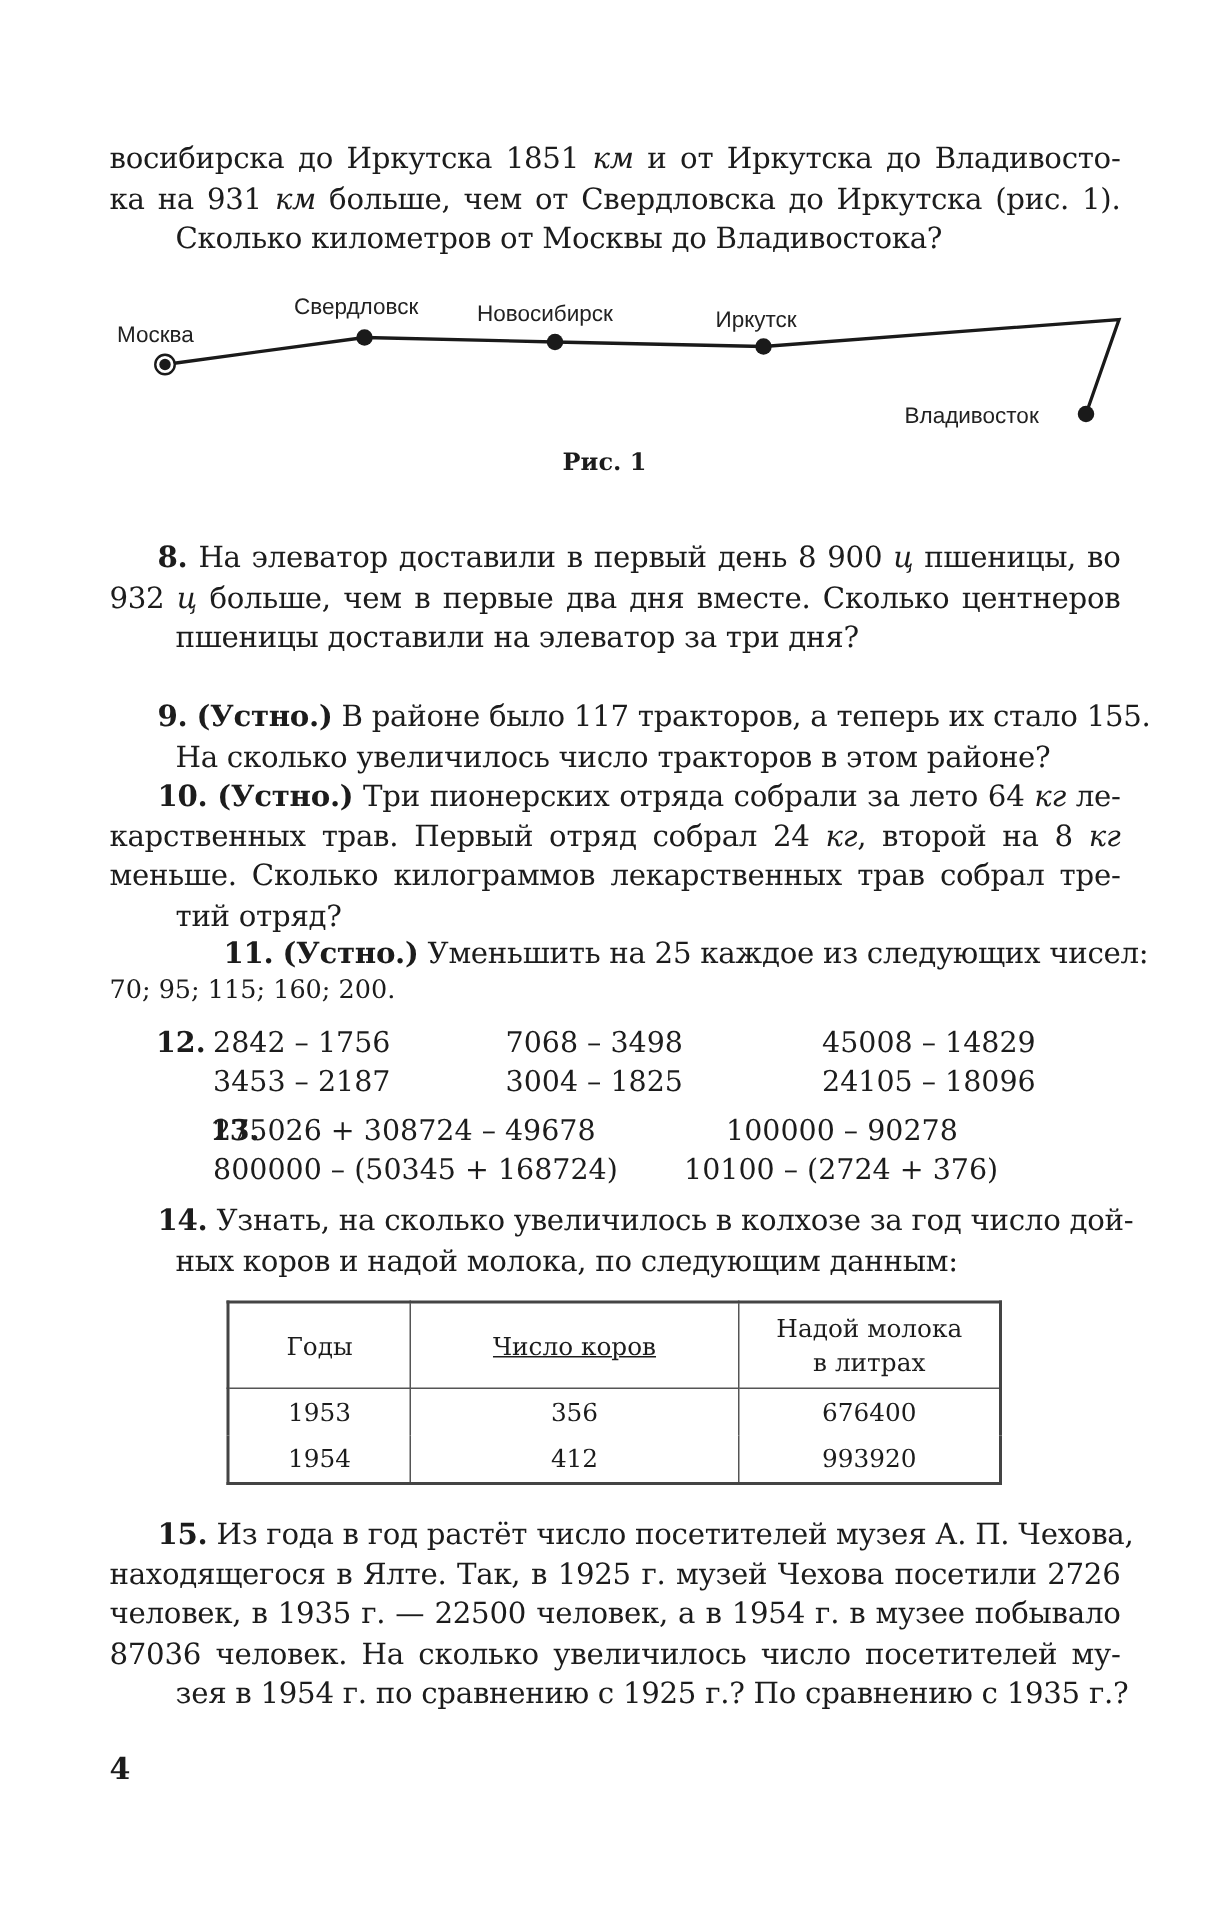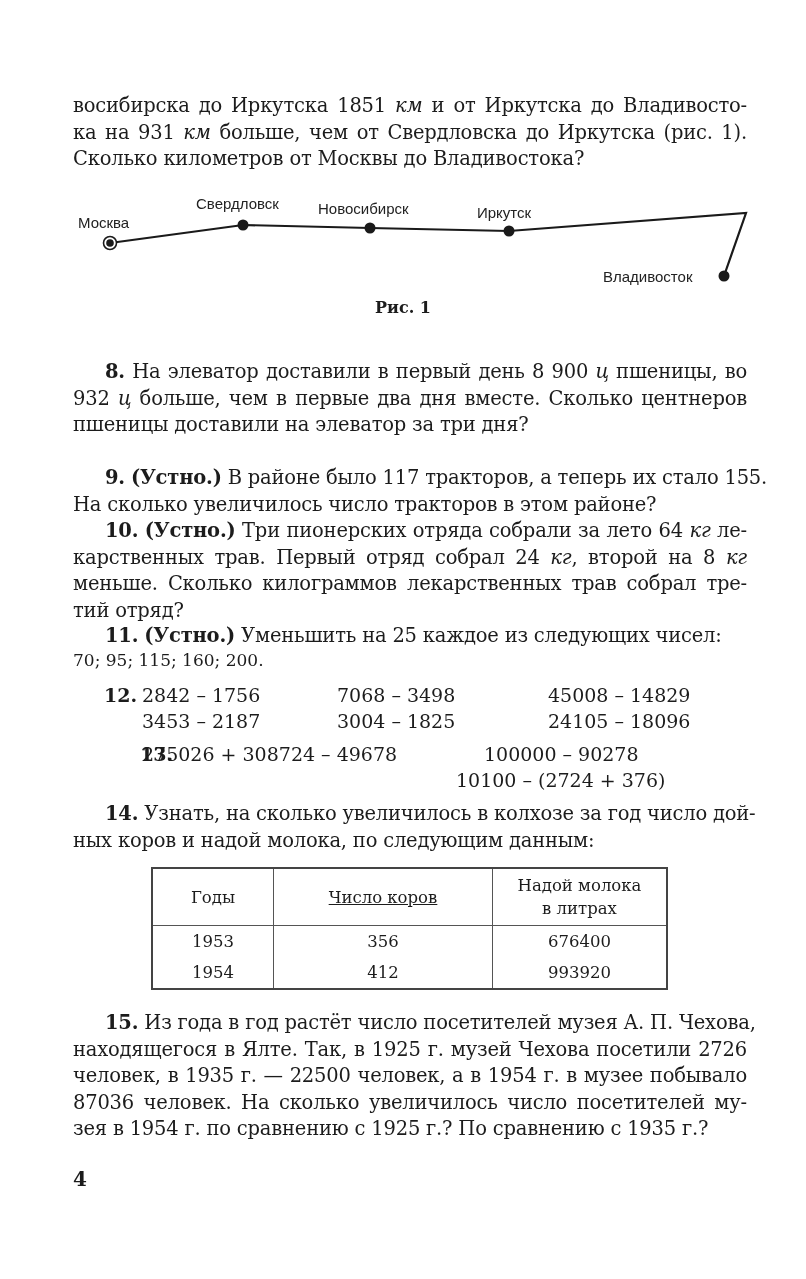--- a/index.html
+++ b/index.html
@@ -2,21 +2,21 @@
 <html><head>
   <meta charset="utf-8">
   <style>
     html, body { margin: 0; padding: 0; background: #ffffff; }
     body { width: 806px; height: 1279px; position: relative; overflow: hidden;
       font-family: "DejaVu Serif", "Liberation Serif", serif; color: #1c1c1c; }
     .page { position: absolute; left: 0; top: 0; width: 806px; height: 1263px; }
     .p { position: absolute; left: 73px; width: 674px; font-size: 19.5px; line-height: 26.5px;
       text-align: justify; letter-spacing: -0.2px; }
     .line { display: block; white-space: nowrap; text-align-last: justify; text-align: justify; }
-    .line.last { text-align-last: left; }
+    .line.last { text-align-last: left; margin-left: 44px; }
     .indent { padding-left: 32px; }
     .b { font-weight: bold; }
     .i { font-style: italic; }
     .fig { position: absolute; left: 0; top: 185px; width: 806px; height: 110px; }
     .fig text { font-family: "Liberation Sans", "DejaVu Sans", sans-serif; font-size: 15px; fill: #222; }
     .caption { position: absolute; left: 0; width: 806px; top: 298px; text-align: center;
       font-weight: bold; font-size: 16px; }
     .centered { position: absolute; left: 73px; width: 674px; font-size: 17px; }
     .expr { position: absolute; font-size: 19px; white-space: nowrap; }
     table.data { position: absolute; left: 151px; top: 867px; width: 517px; border-collapse: collapse;
@@ -81,20 +81,21 @@
   <div class="expr" style="left:142px; top:684px;">2842 – 1756</div>
   <div class="expr" style="left:337px; top:684px;">7068 – 3498</div>
   <div class="expr" style="left:548px; top:684px;">45008 – 14829</div>
   <div class="expr" style="left:142px; top:710px;">3453 – 2187</div>
   <div class="expr" style="left:337px; top:710px;">3004 – 1825</div>
   <div class="expr" style="left:548px; top:710px;">24105 – 18096</div>
 
   <div class="expr b" style="left:104px; top:743px;margin-left:36px;">13.</div>
   <div class="expr" style="left:142px; top:743px;">275026 + 308724 – 49678</div>
   <div class="expr" style="left:484px; top:743px;">100000 – 90278</div>
+  <div class="expr" style="left:142px; top:769px;">800000 – (50345 + 168724)</div>
   <div class="expr" style="left:456px; top:769px;">10100 – (2724 + 376)</div>
 
   <div class="p" style="top:801px;">
     <span class="line indent"><span class="b">14.</span> <span>Узнать, на сколько увеличилось в колхозе за год число дой-</span></span>
     <span class="line last"><span>ных коров и надой молока, по следующим данным:</span></span>
   </div>
 
   <table class="data">
     <thead>
       <tr>

